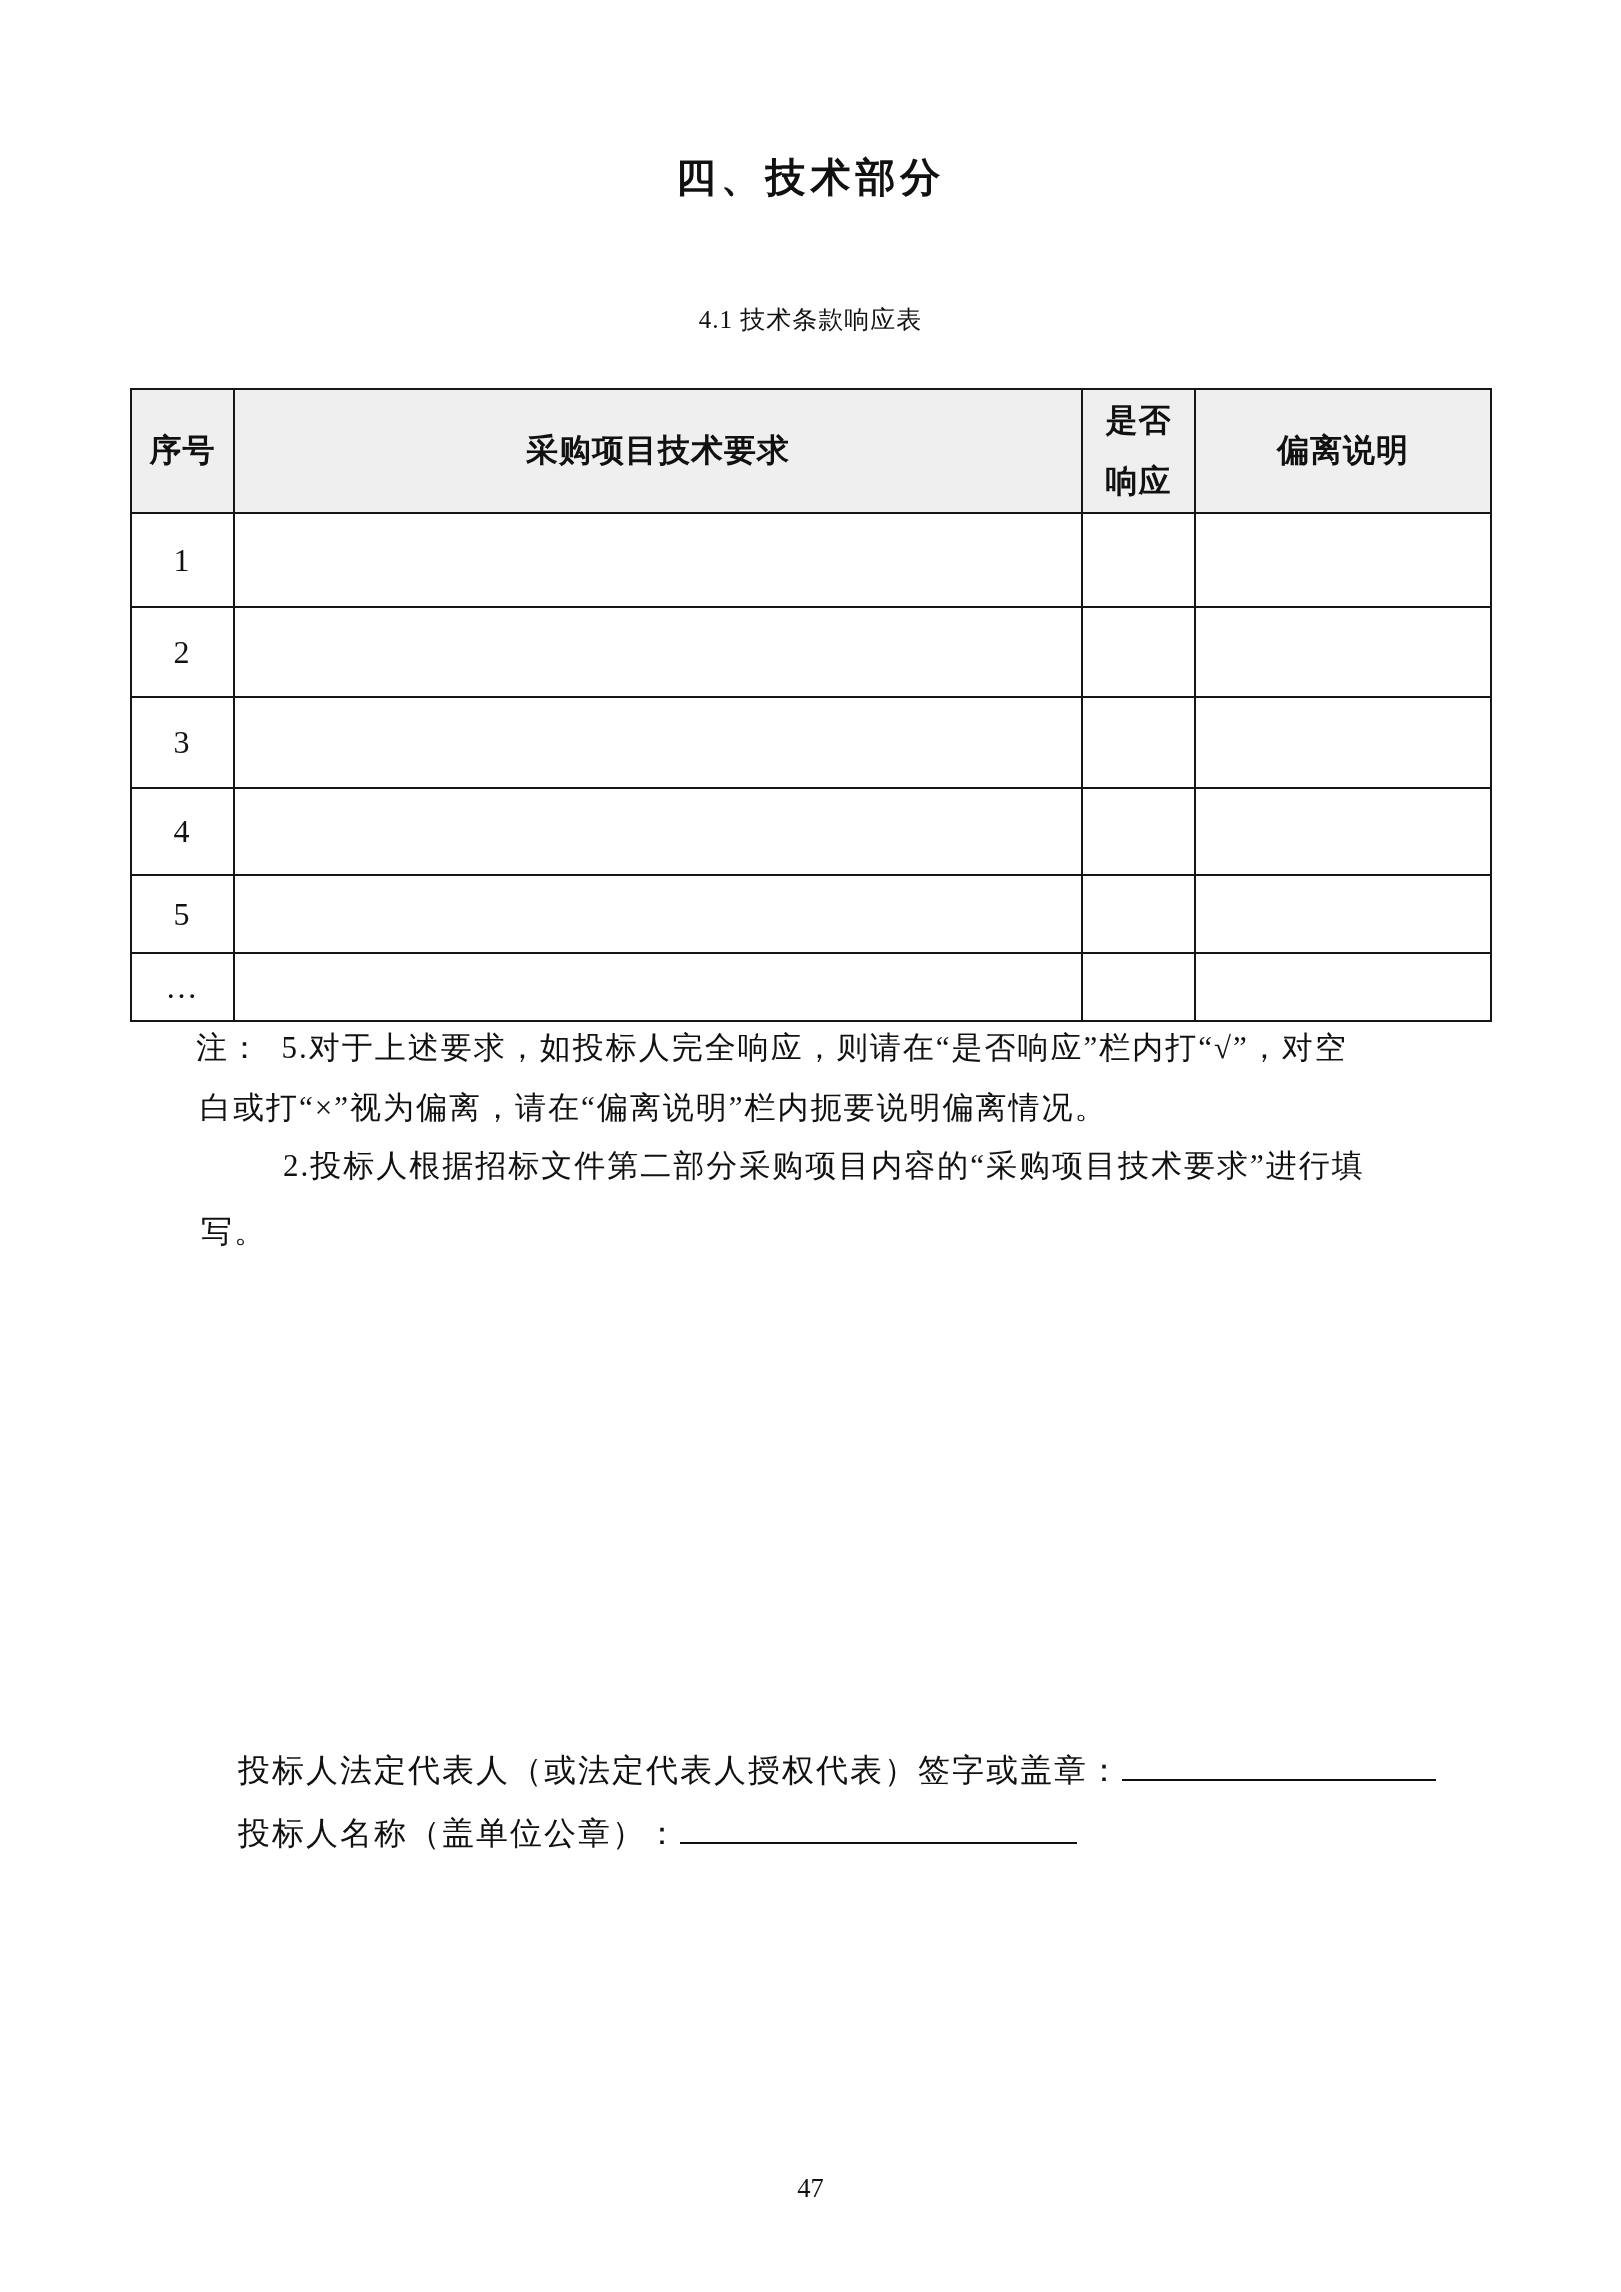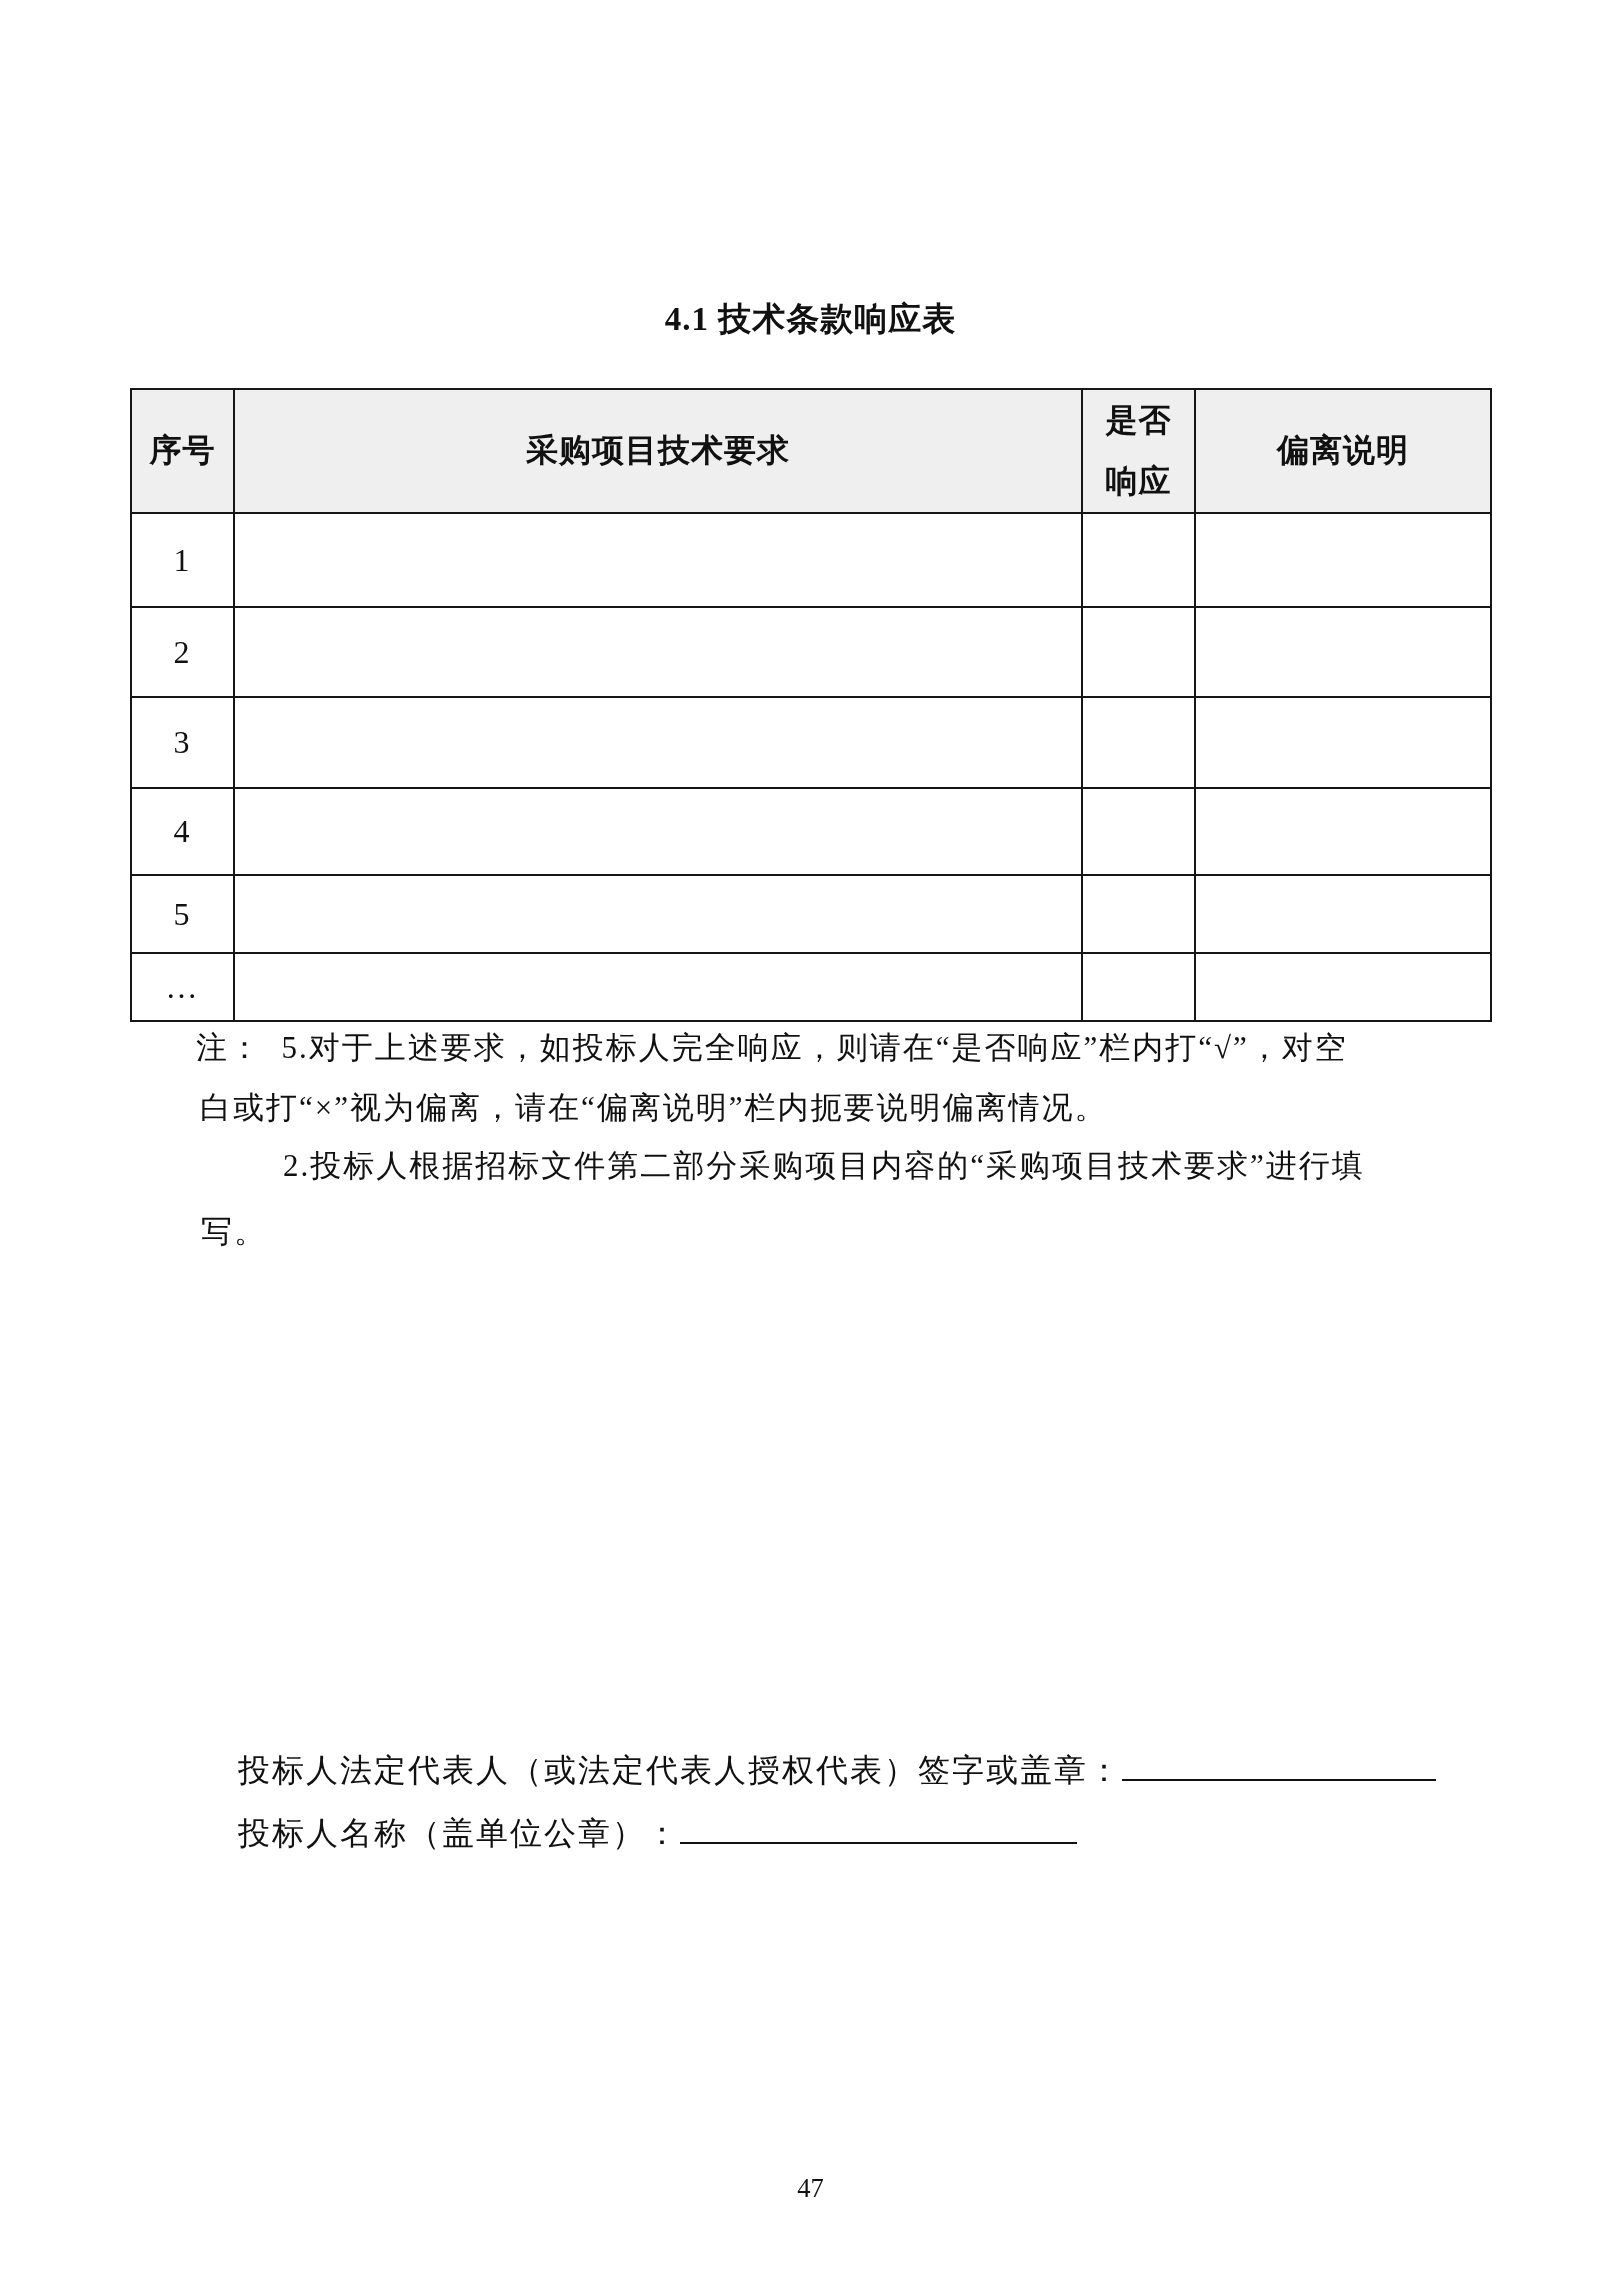--- a/index.html
+++ b/index.html
@@ -20,22 +20,22 @@
     text-align: center;
     font-size: 40px;
     font-weight: bold;
     letter-spacing: 4.9px;
     line-height: 51px;
   }
   .section-heading {
     position: absolute;
     top: 298px; left: 0; width: 100%;
     text-align: center;
-    font-size: 33px;
-    font-weight: bold;
+    font-size: 25px;
+    font-weight: normal;
     letter-spacing: 1px;
     line-height: 43px;
   }
   table.resp-table {
     position: absolute;
     left: 130px; top: 388px;
     width: 1361px;
     border-collapse: collapse;
     table-layout: fixed;
   }
@@ -105,20 +105,21 @@
     text-align: center;
     font-size: 26.5px;
     margin-top: 40px;
   }
 </style>
 </head>
 <body>
 
 <div class="page">
 
+  <div class="doc-title">四、技术部分</div>
 
   <div class="section-heading">4.1 技术条款响应表</div>
 
   <table class="resp-table">
     <colgroup>
       <col style="width:103px">
       <col style="width:848px">
       <col style="width:113px">
       <col style="width:296px">
     </colgroup>

